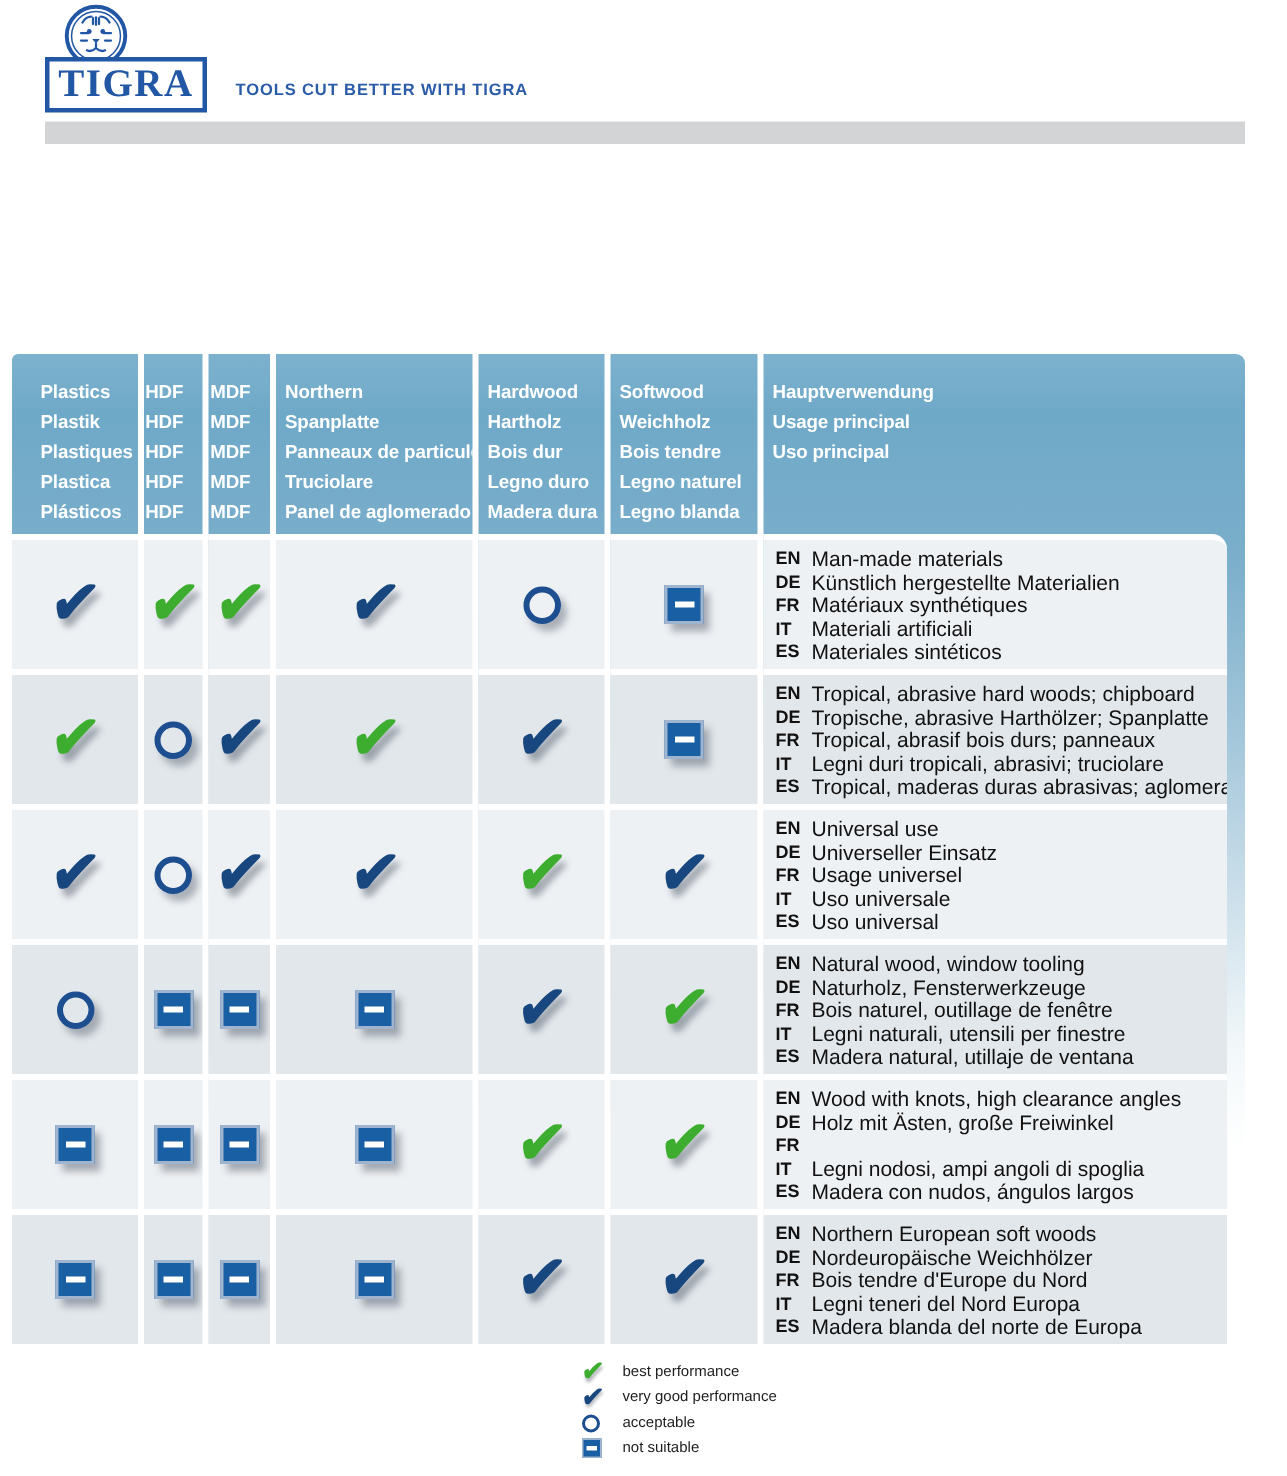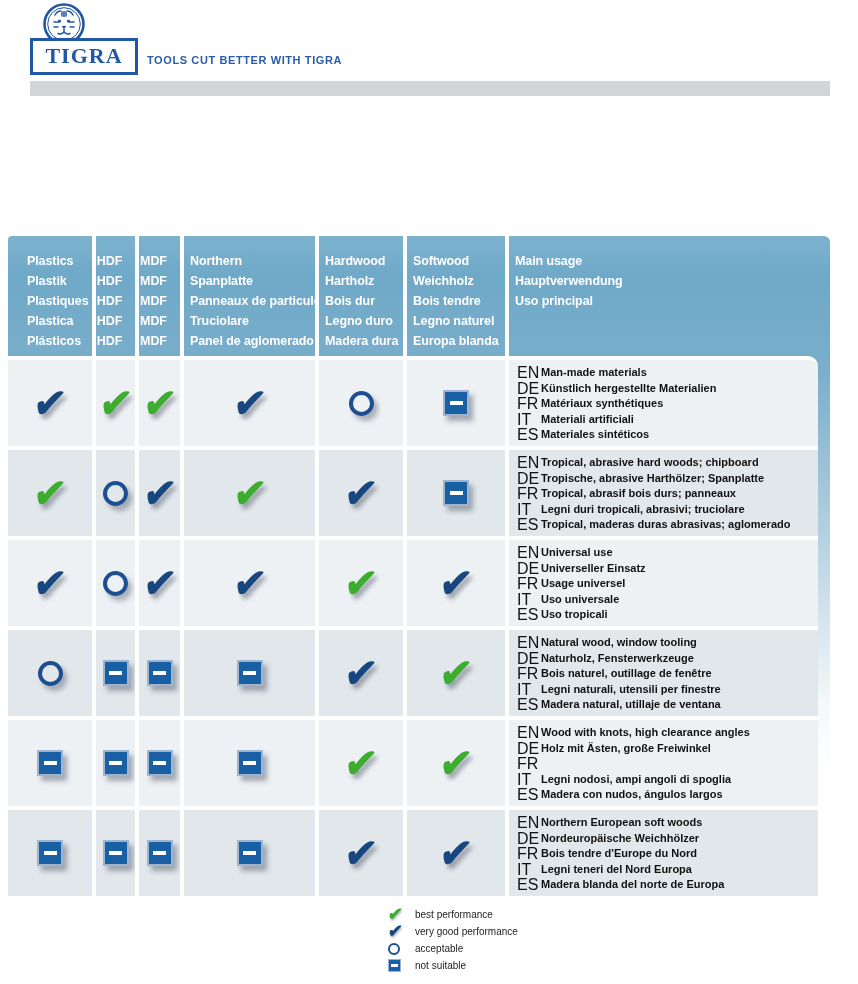--- a/index.html
+++ b/index.html
@@ -7,25 +7,25 @@
     position:relative;width:858px;height:984px;background:#fff;overflow:hidden;
     font-family:"Liberation Sans",sans-serif;
   }
   
   .logo-circle{position:absolute;left:42px;top:2px;width:44px;height:44px;}
   .logo-box{
     position:absolute;left:30px;top:38px;width:102px;height:31px;
     border:3px solid #2257A5;background:#fff;display:flex;align-items:center;justify-content:center;
   }
   .logo-text{
-    font-family:"Liberation Serif",serif;font-weight:bold;font-size:22px;color:#2257A5;
+    font-family:"Liberation Serif",serif;font-weight:bold;font-size:26px;color:#2257A5;
     letter-spacing:1px;line-height:1;transform:translateY(-1px);
   }
   .tagline{
-    position:absolute;left:147px;top:54px;font-size:11px;font-weight:bold;color:#2B5CA8;
+    position:absolute;left:157px;top:54px;font-size:11px;font-weight:bold;color:#2B5CA8;
     letter-spacing:0.6px;
     text-align:right;
   }
   .gray-bar{position:absolute;left:30px;top:81px;width:800px;height:15px;background:#D3D4D5;}
   
   .panel{
     position:absolute;left:8px;top:236px;width:822px;height:664px;border-radius:4px 6px 0 0;
     background:linear-gradient(180deg,#7DB2CE 0%,#6FA9C8 6%,#7AAECB 20%,#A3C6DA 38%,#CDE0EB 55%,#F3F8FA 70%,#FFFFFF 80%);
   }
   .grid{
@@ -43,22 +43,22 @@
     font-size:12.5px;font-weight:bold;color:#fff;line-height:20px;white-space:nowrap;
     letter-spacing:-0.1px;
   }
   .bcell,.ucell{border-top:4px solid #fff;}
   .r-odd{background:#EEF1F4;}
   .r-even{background:#E2E7EB;}
   .bcell{display:flex;align-items:center;justify-content:center;}
   .ucell{padding:5px 6px 0 8px;}
   .ucell.round-tr{border-radius:0 10px 0 0;}
   .uline{display:flex;line-height:15.6px;}
-  .lang{width:24px;flex:0 0 24px;font-size:16px;font-weight:normal;color:#111;}
-  .utext{font-size:11px;font-weight:bold;color:#111;white-space:nowrap;}
+  .lang{width:24px;flex:0 0 24px;font-size:12px;font-weight:bold;color:#111;}
+  .utext{font-size:14px;font-weight:normal;color:#111;white-space:nowrap;}
   
   .icon{display:inline-flex;align-items:center;justify-content:center;}
   .chk{
     font-size:38px;font-weight:bold;line-height:1;transform:skewX(-8deg) scaleY(1.05);
     text-shadow:4px 5px 4px rgba(70,80,95,.45);
   }
   .chk-best{color:#3CAD2E;}
   .chk-vg{color:#17477E;}
   .ring{
     width:17px;height:17px;border:4px solid #1D4E8F;border-radius:50%;
@@ -150,25 +150,25 @@
           <div class="hline">Hartholz</div>
           <div class="hline">Bois dur</div>
           <div class="hline">Legno duro</div>
           <div class="hline">Madera dura</div>
         </div>
         <div class="cell hcell">
           <div class="hline">Softwood</div>
           <div class="hline">Weichholz</div>
           <div class="hline">Bois tendre</div>
           <div class="hline">Legno naturel</div>
-          <div class="hline">Europa blanda</div>
+          <div class="hline">Legno blanda</div>
         </div>
         <div class="cell hcell lastcol">
-          <div class="hline">Main usage</div>
           <div class="hline">Hauptverwendung</div>
+          <div class="hline">Usage principal</div>
           <div class="hline">Uso principal</div>
         </div>
         <div class="cell bcell r-odd">
           <span class="icon chk chk-vg">✔</span>
         </div>
         <div class="cell bcell r-odd">
           <span class="icon chk chk-best">✔</span>
         </div>
         <div class="cell bcell r-odd">
           <span class="icon chk chk-best">✔</span>
@@ -278,21 +278,21 @@
           <div class="uline">
             <span class="lang">FR</span>
             <span class="utext">Usage universel</span>
           </div>
           <div class="uline">
             <span class="lang">IT</span>
             <span class="utext">Uso universale</span>
           </div>
           <div class="uline">
             <span class="lang">ES</span>
-            <span class="utext">Uso tropicali</span>
+            <span class="utext">Uso universal</span>
           </div>
         </div>
         <div class="cell bcell r-even">
           <span class="icon ring"></span>
         </div>
         <div class="cell bcell r-even">
           <span class="icon nosuit">
             <span class="minus"></span>
           </span>
         </div>

